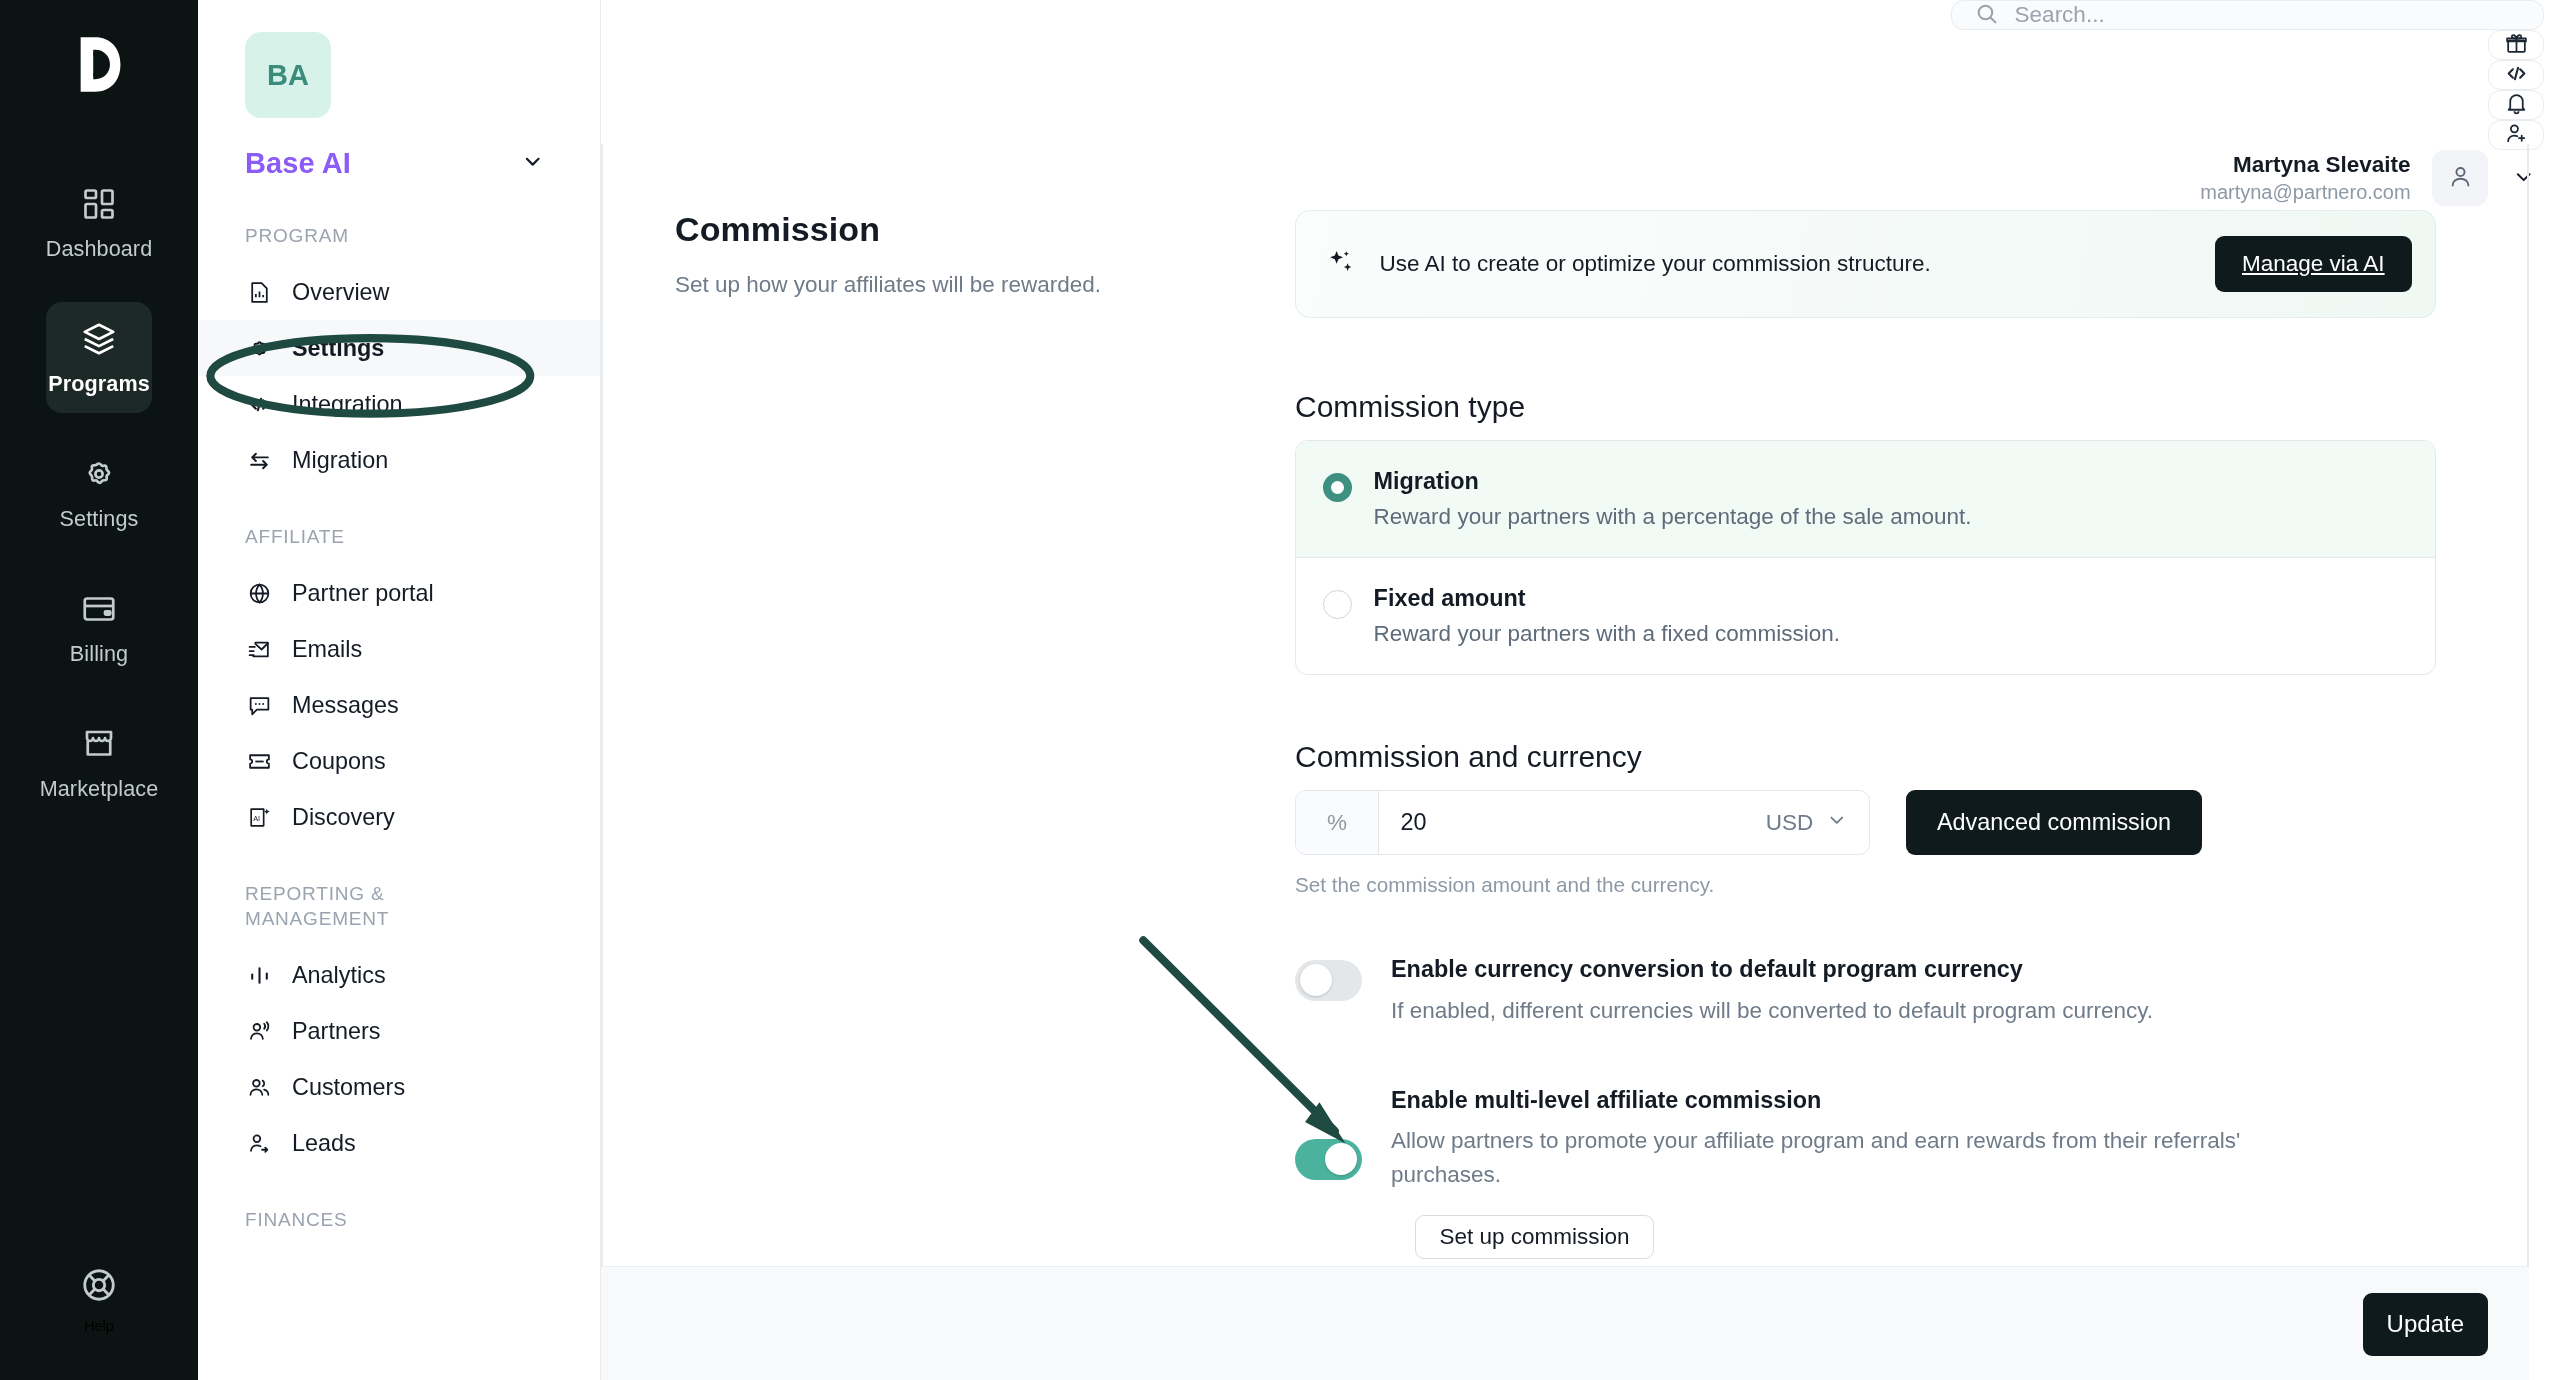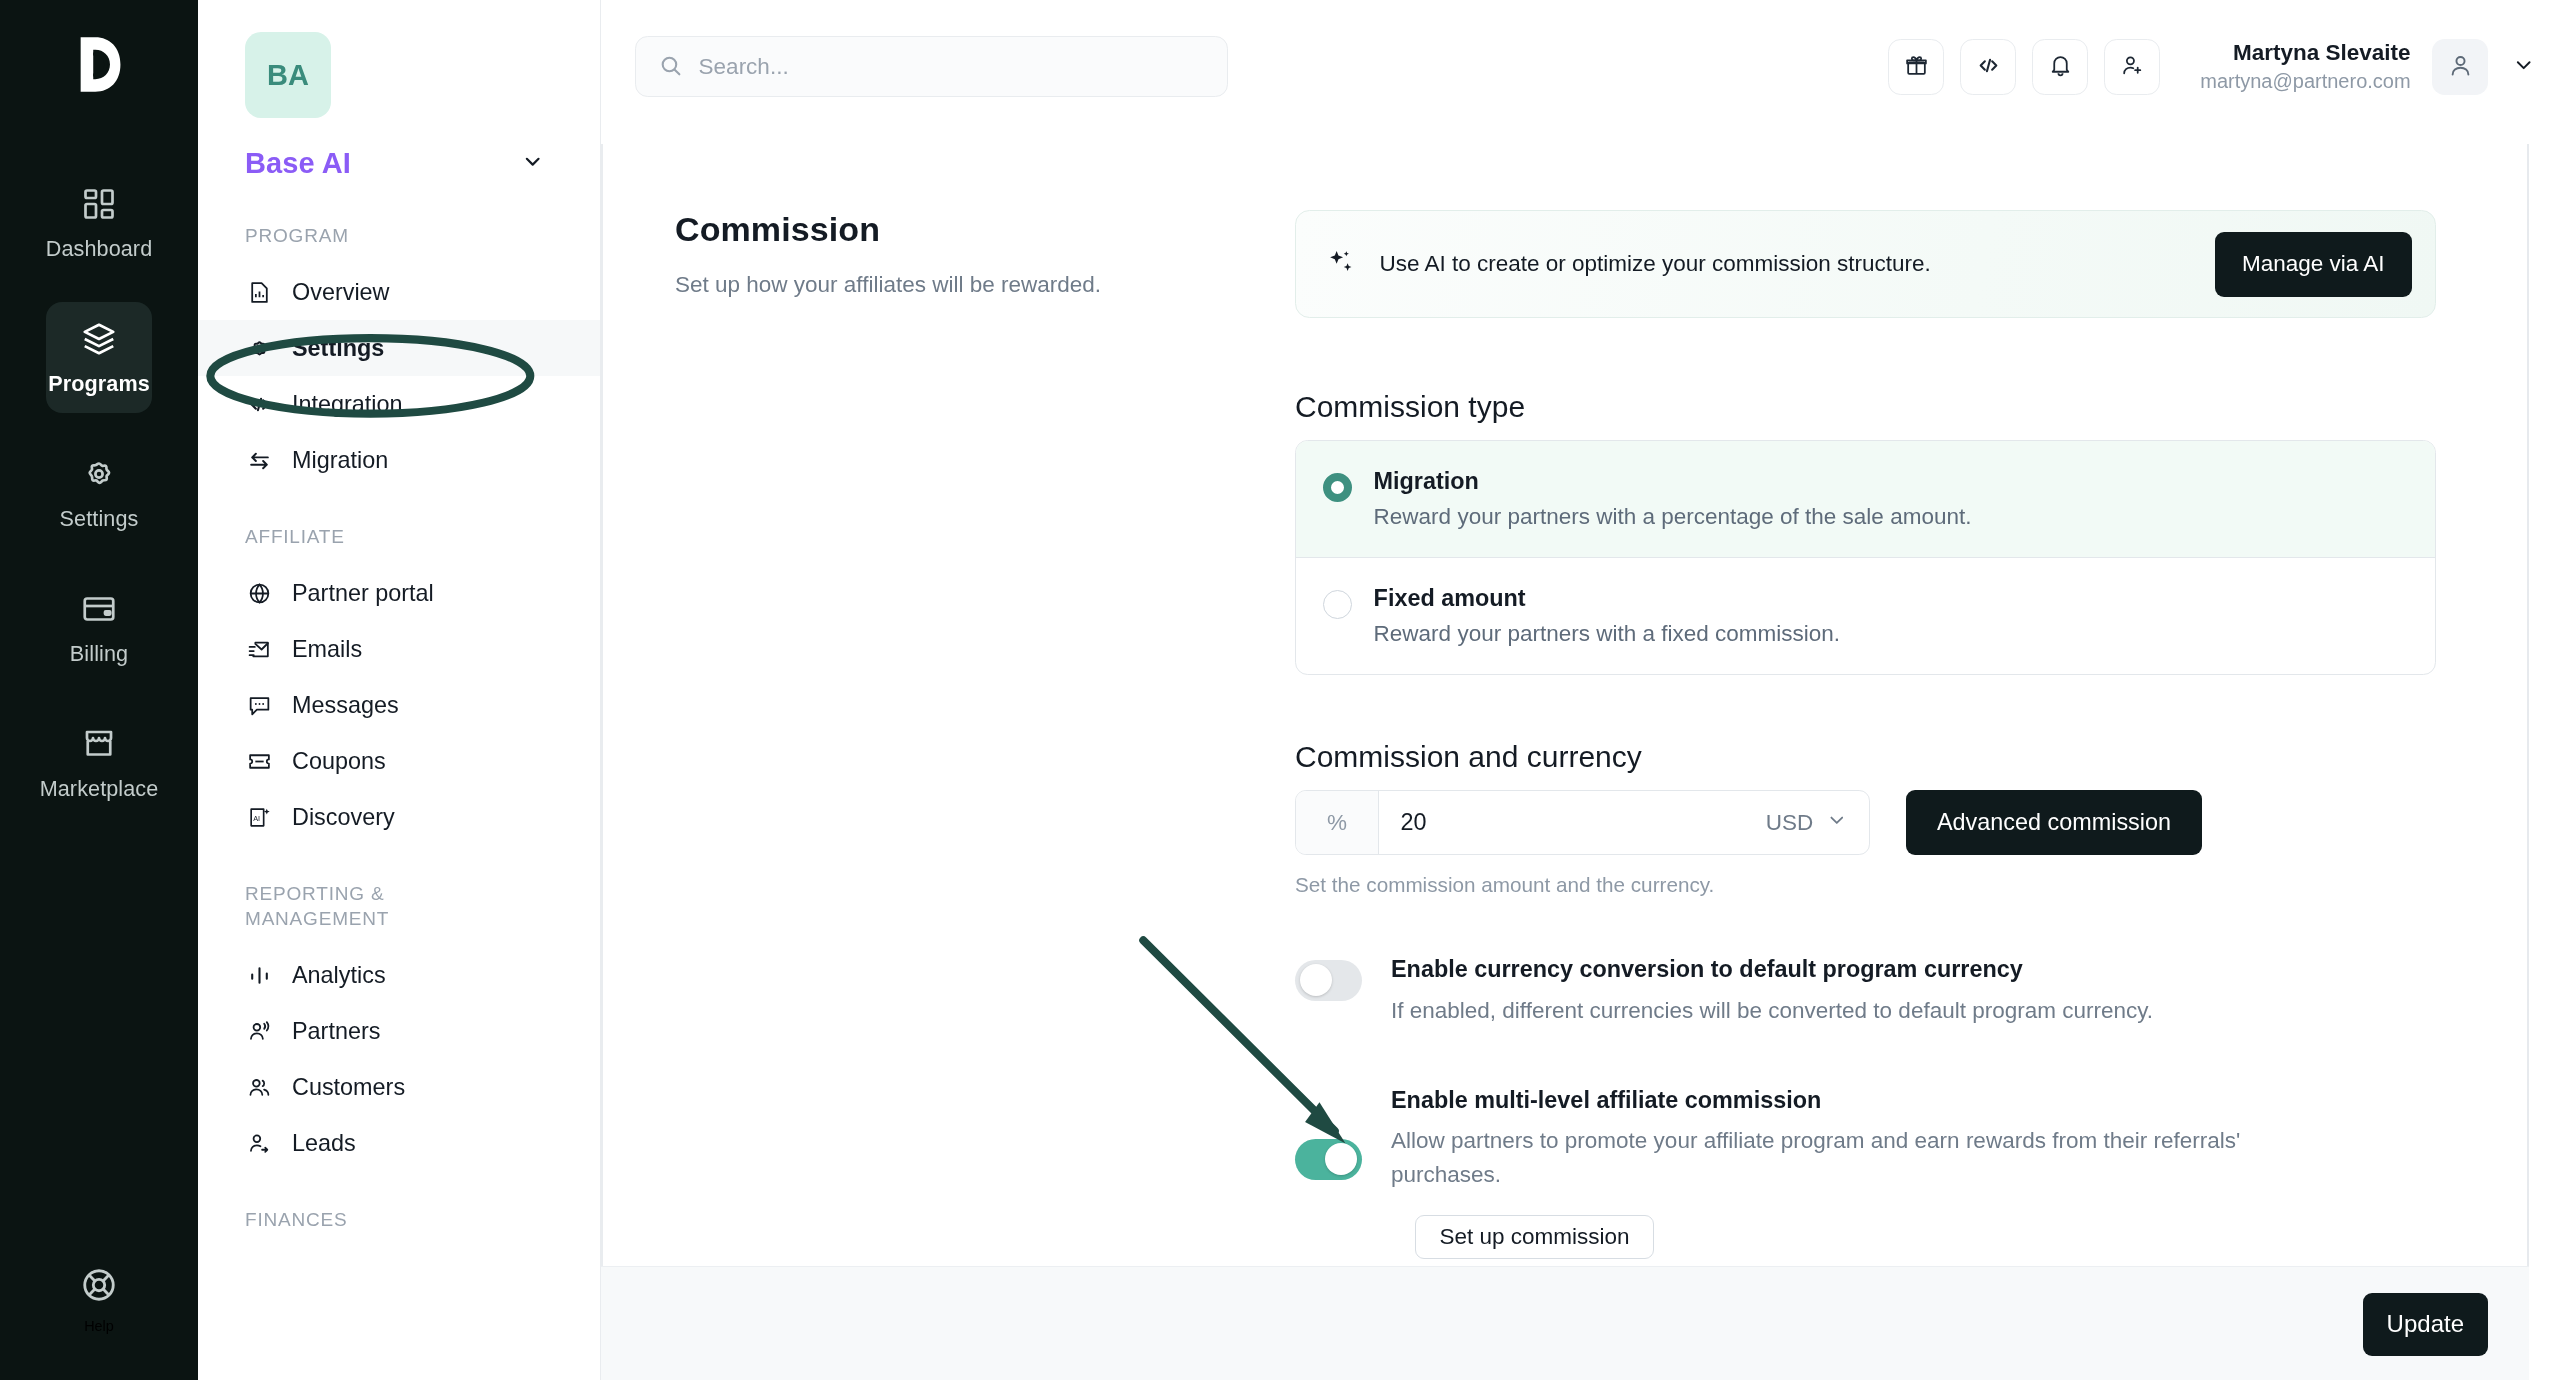--- a/index.html
+++ b/index.html
@@ -52,21 +52,21 @@
     display:flex; align-items:center; gap: 18px; height: 56px;
     padding: 0 47px; cursor: pointer; position: relative;
   }
   .nav-item .nicon { width: 29px; height:29px; display:flex; align-items:center; justify-content:center; flex:0 0 29px; }
   .nav-item .nlabel { font-size: 23.4px; color: #141b24; }
   .nav-item.active { background: #f6f8f9; }
   .nav-item.active .nlabel { font-weight: 700; }
 
   
   .main { flex: 1; height: 1381px; position: relative; background: #ffffff; }
-  .topbar { height: 133px; display:flex; align-items:center; padding: 0 32px 0 34px; }
+  .topbar { height: 133px; display:flex; align-items:flex-end; padding: 0 32px 0 34px; flex-direction: column; }
   .search-box {
     width: 593px; height: 61px; border: 1.8px solid #e9ecef; border-radius: 12.6px;
     background: #fafbfc; display:flex; align-items:center; gap:16px; padding: 0 21.6px; cursor: text;
   }
   .search-ph { font-size: 22.5px; color: #9aa3ae; }
   .topbar-spacer { flex: 1; }
   .icon-btn {
     width: 56px; height: 56px; border: 1.8px solid #e9ecef; border-radius: 12.6px; background:#fff;
     display:flex; align-items:center; justify-content:center; margin-left: 16px; cursor:pointer;
   }
@@ -90,21 +90,21 @@
     height: 108px; border:1.8px solid #e2eeea; border-radius: 14.4px;
     background: linear-gradient(100deg,#fbfdfc 0%, #f4faf7 60%, #f0f8f4 100%);
     display:flex; align-items:center; padding: 0 23.4px 0 29px; margin-bottom: 72px;
   }
   .ai-text { font-size: 22.5px; color:#141b24; margin-left:23.4px; }
   .ai-spacer { flex:1; }
   .btn-dark {
     background:#0f1a1c; color:#fff; border:none; border-radius:9px;
     font-size:22.5px; font-family:inherit; cursor:pointer; font-weight:400;
   }
-  .btn-ai { height: 65px; padding: 0 27px; }
+  .btn-ai { height: 56px; padding: 0 27px; text-decoration: underline; }
 
   .field-label { font-size:30px; color:#141b24; font-weight:400; margin-bottom: 16px; }
   .radio-card { border:1.8px solid #e3e7eb; border-radius:12.6px; overflow:hidden; margin-bottom: 65px; }
   .radio-row { display:flex; gap: 21.6px; padding: 27px 25px 27px 27px; cursor:pointer; }
   .radio-row.selected { background:#f2faf6; border-bottom:1.8px solid #e3e7eb; }
   .radio-dot { width:29px; height:29px; border-radius:50%; border:1.8px solid #cfd6dd; background:#fff; flex:0 0 29px; margin-top:4.5px; }
   .radio-dot.on { border: 8px solid #3e9080; background:#fff; }
   .radio-title { font-size:23.4px; font-weight:700; color:#141b24; margin-bottom:9px; }
   .radio-desc { font-size:22.5px; color:#5e6b7a; }
 

